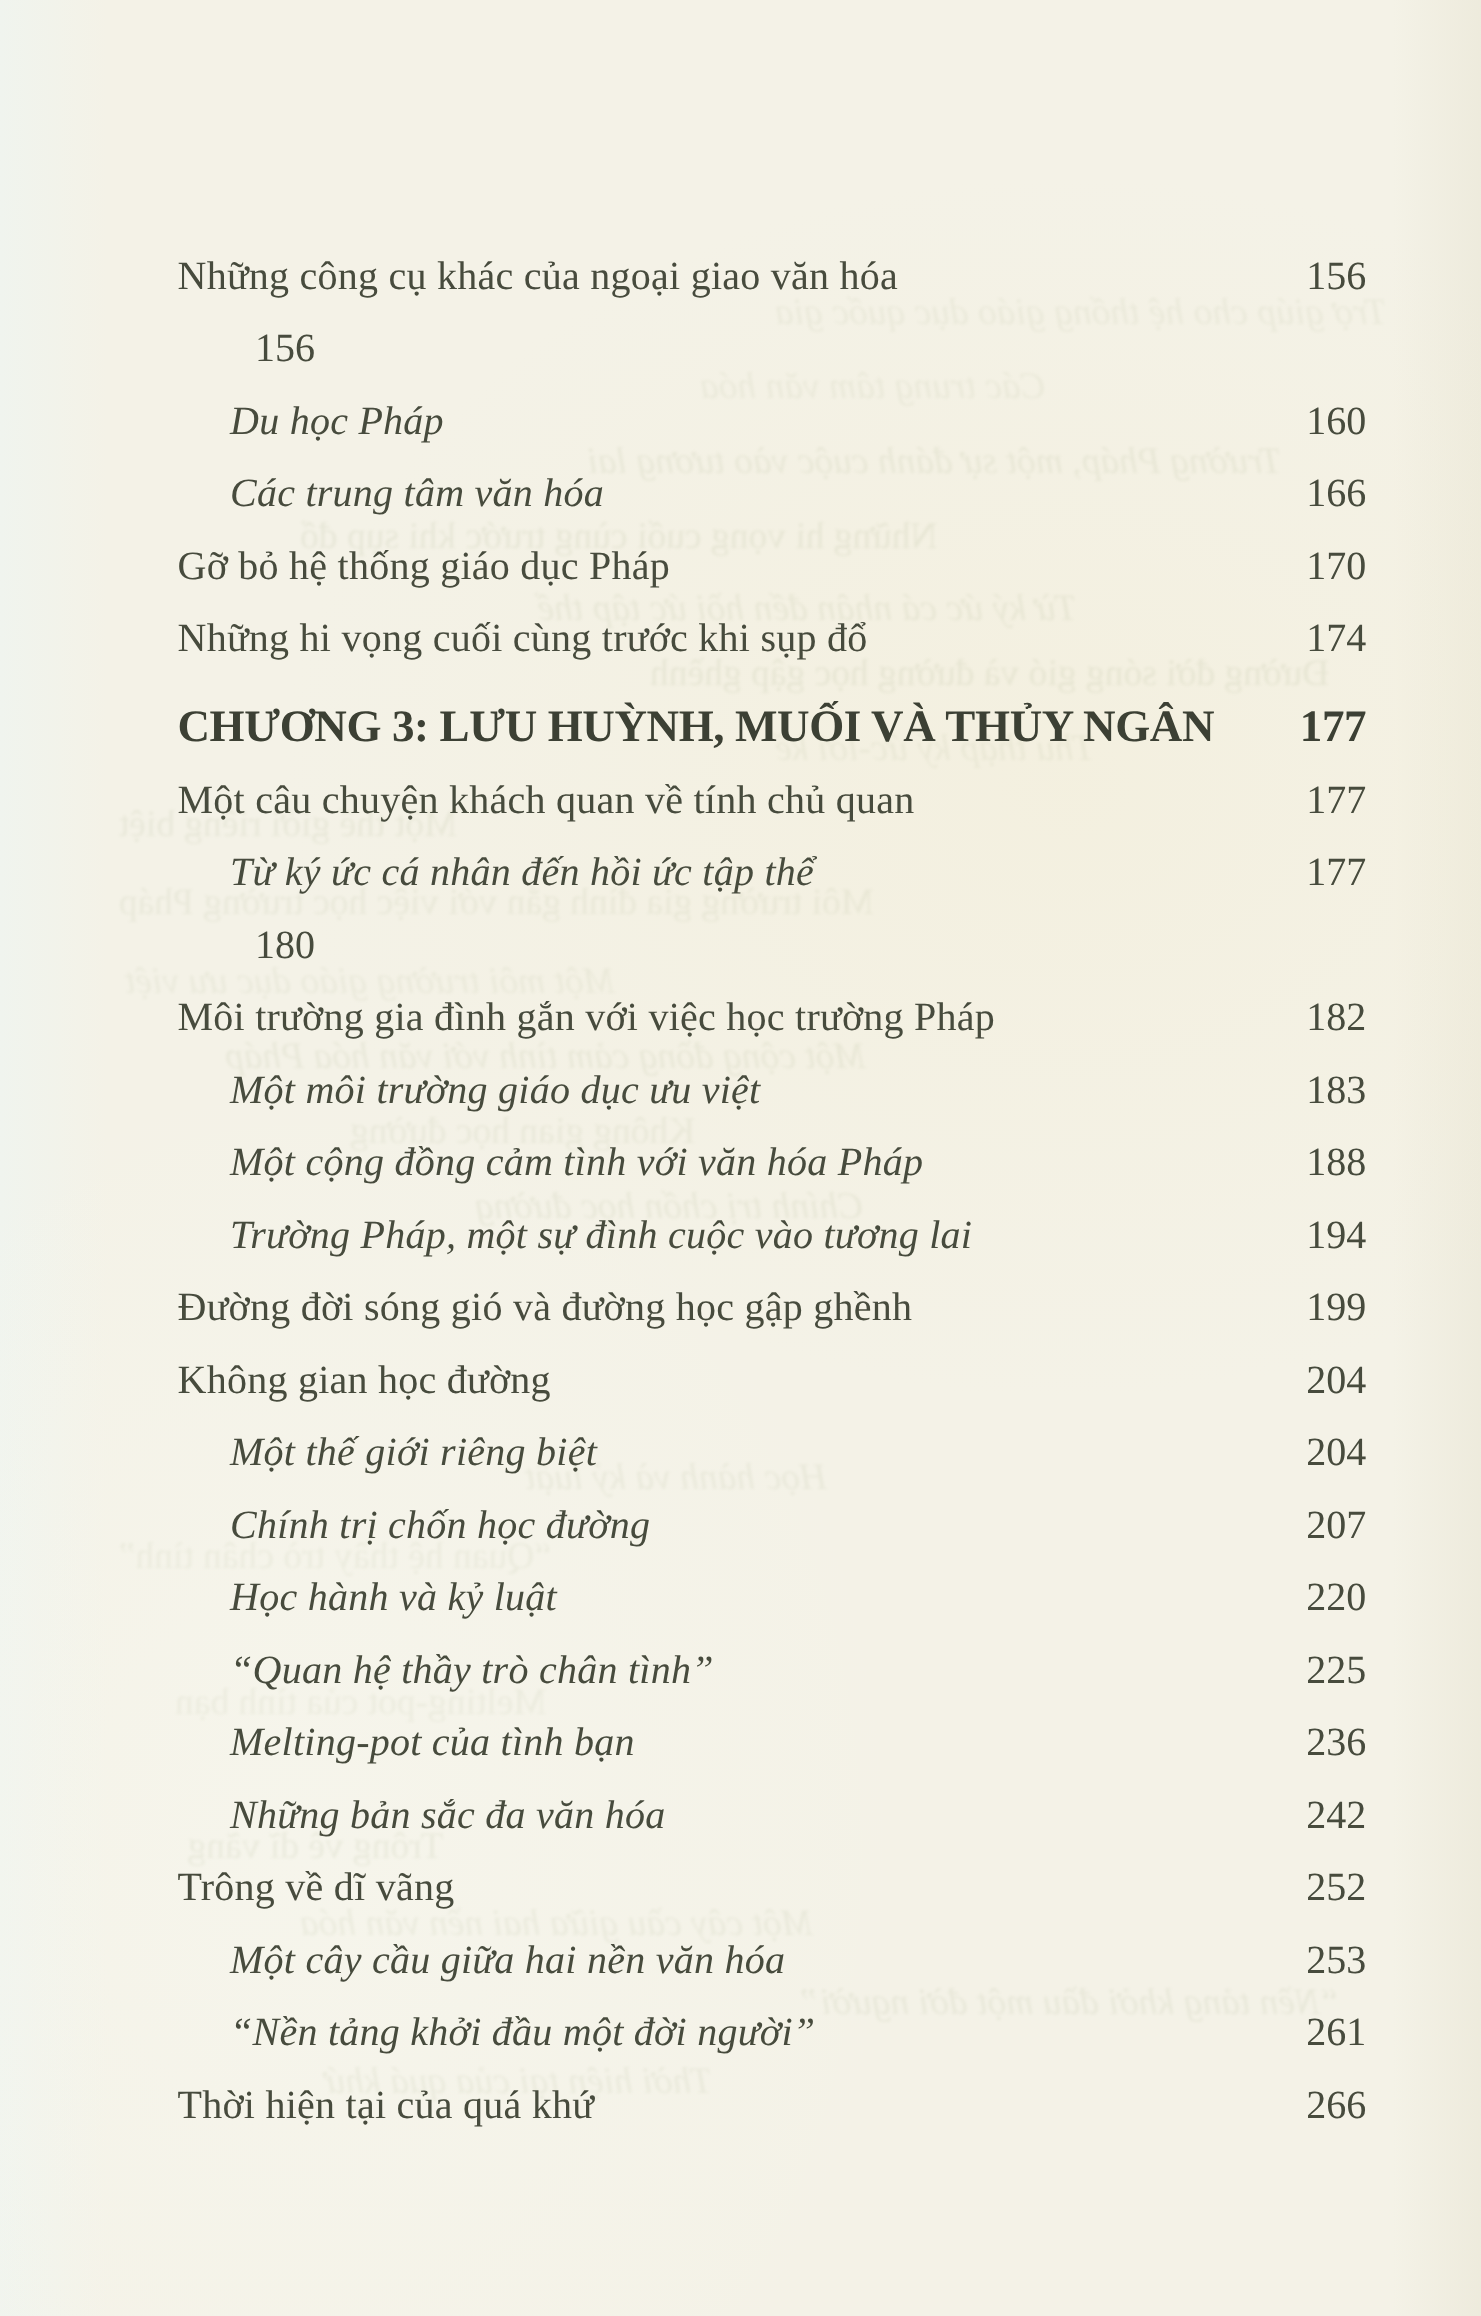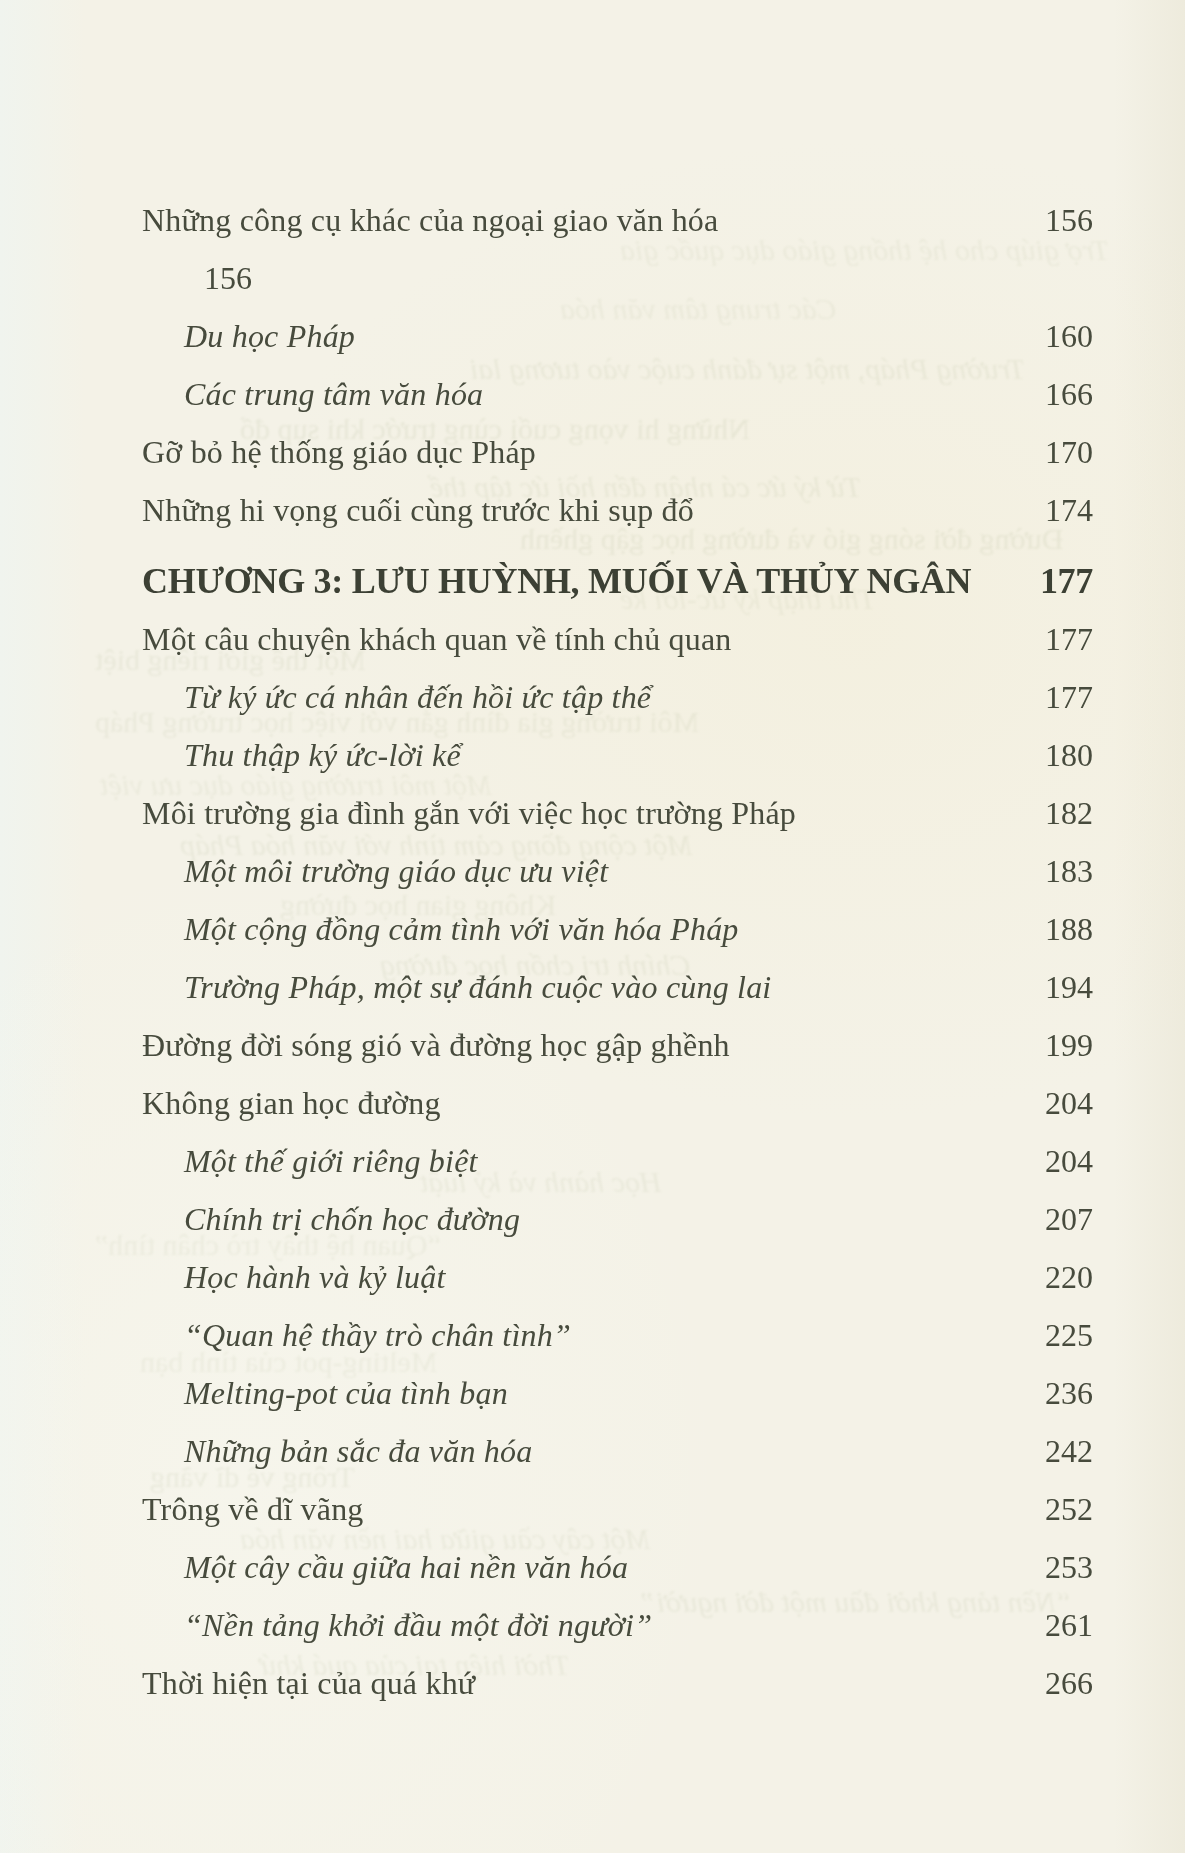--- a/index.html
+++ b/index.html
@@ -138,37 +138,36 @@
       </div>
       <div class="toc-row main">
         <span class="toc-label">Một câu chuyện khách quan về tính chủ quan</span>
         <span class="toc-page">177</span>
       </div>
       <div class="toc-row sub">
         <span class="toc-label">Từ ký ức cá nhân đến hồi ức tập thể</span>
         <span class="toc-page">177</span>
       </div>
       <div class="toc-row sub">
-        <span class="toc-label">Thu thập ký ức-lời kể</span>
         <span class="toc-page">180</span>
       </div>
       <div class="toc-row main">
         <span class="toc-label">Môi trường gia đình gắn với việc học trường Pháp</span>
         <span class="toc-page">182</span>
       </div>
       <div class="toc-row sub">
         <span class="toc-label">Một môi trường giáo dục ưu việt</span>
         <span class="toc-page">183</span>
       </div>
       <div class="toc-row sub">
         <span class="toc-label">Một cộng đồng cảm tình với văn hóa Pháp</span>
         <span class="toc-page">188</span>
       </div>
       <div class="toc-row sub">
-        <span class="toc-label">Trường Pháp, một sự đánh cuộc vào cùng lai</span>
+        <span class="toc-label">Trường Pháp, một sự đình cuộc vào tương lai</span>
         <span class="toc-page">194</span>
       </div>
       <div class="toc-row main">
         <span class="toc-label">Đường đời sóng gió và đường học gập ghềnh</span>
         <span class="toc-page">199</span>
       </div>
       <div class="toc-row main">
         <span class="toc-label">Không gian học đường</span>
         <span class="toc-page">204</span>
       </div>

